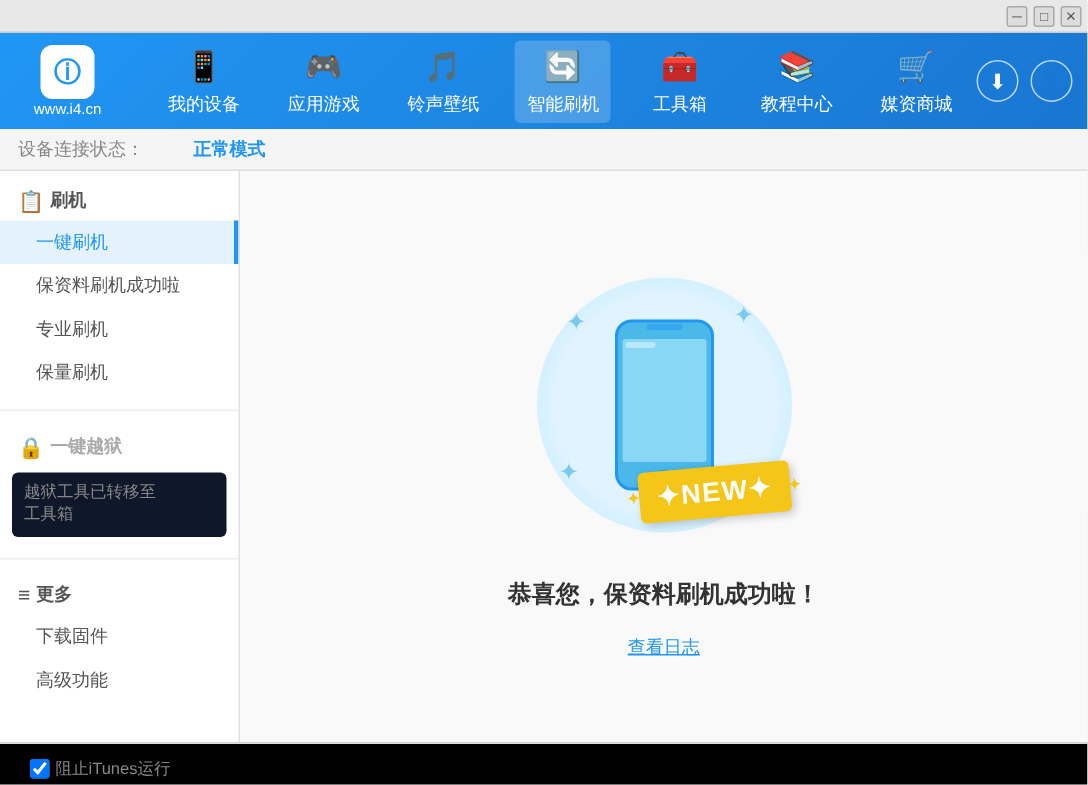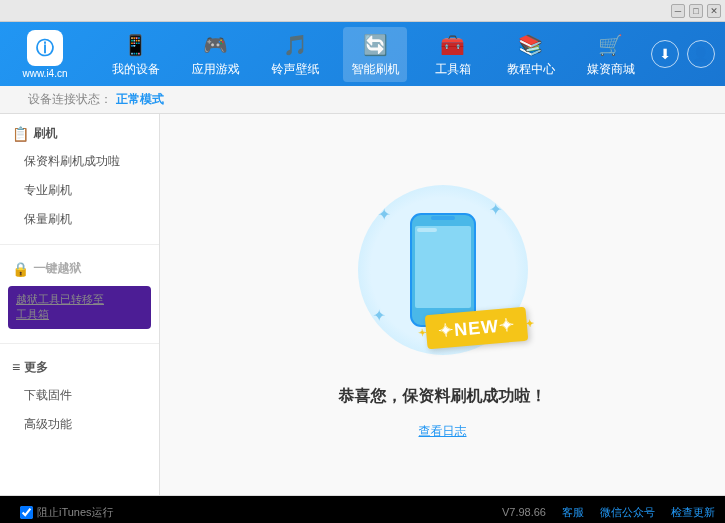--- a/index.html
+++ b/index.html
@@ -99,23 +99,24 @@
       font-size: 14px;
     }
 
     
     .status-bar {
       height: 28px;
       background: #f5f5f5;
       border-bottom: 1px solid #ddd;
       display: flex;
       align-items: center;
-      padding: 0 28px;
+      padding: 0 12px;
       font-size: 12px;
       color: #555;
+      gap: 29px;
     }
     .status-label { color: #888; margin-right: 4px; }
     .status-value { color: #2196F3; font-weight: bold; }
 
     
     .main-layout {
       display: flex;
       height: calc(523px - 22px - 64px - 28px - 28px);
     }
 
@@ -147,26 +148,25 @@
       white-space: nowrap;
     }
     .sidebar-item.active {
       background: #e3f2fd;
       color: #2196F3;
       border-right: 3px solid #2196F3;
     }
     .sidebar-note {
       margin: 4px 8px;
       padding: 6px 8px;
-      background: #4c1d95;
+      background: #0f172a;
       border-radius: 4px;
       color: #888;
       font-size: 11px;
       line-height: 1.4;
-      text-decoration: underline;
     }
     .sidebar-divider {
       height: 1px;
       background: #eee;
       margin: 4px 0;
     }
 
     
     .content {
       flex: 1;
@@ -372,20 +372,23 @@
 
 <div class="main-layout">
 
   <div class="sidebar">
 
     <div class="sidebar-section">
       <div class="sidebar-section-header">
         <span class="icon">📋</span>
         <span>刷机</span>
       </div>
+      <div class="sidebar-item active">
+        <span>一键刷机</span>
+      </div>
       <div class="sidebar-item">
         <span>保资料刷机成功啦</span>
       </div>
       <div class="sidebar-item">
         <span>专业刷机</span>
       </div>
       <div class="sidebar-item">
         <span>保量刷机</span>
       </div>
     </div>
@@ -449,19 +452,13 @@
   </div>
 </div>
 
 <div class="bottom-bar">
   <div class="bottom-left">
     <label class="stop-itunes">
       <input type="checkbox" checked="" style="">
       <span>阻止iTunes运行</span>
     </label>
   </div>
-  <div class="bottom-right">
-    <span class="version-text">V7.98.66</span>
-    <span class="version-text" style="cursor:pointer;color:#2196F3;">客服</span>
-    <span class="version-text" style="cursor:pointer;color:#2196F3;">微信公众号</span>
-    <span class="version-text" style="cursor:pointer;color:#2196F3;">检查更新</span>
-  </div>
 </div>
 
 </body></html>

